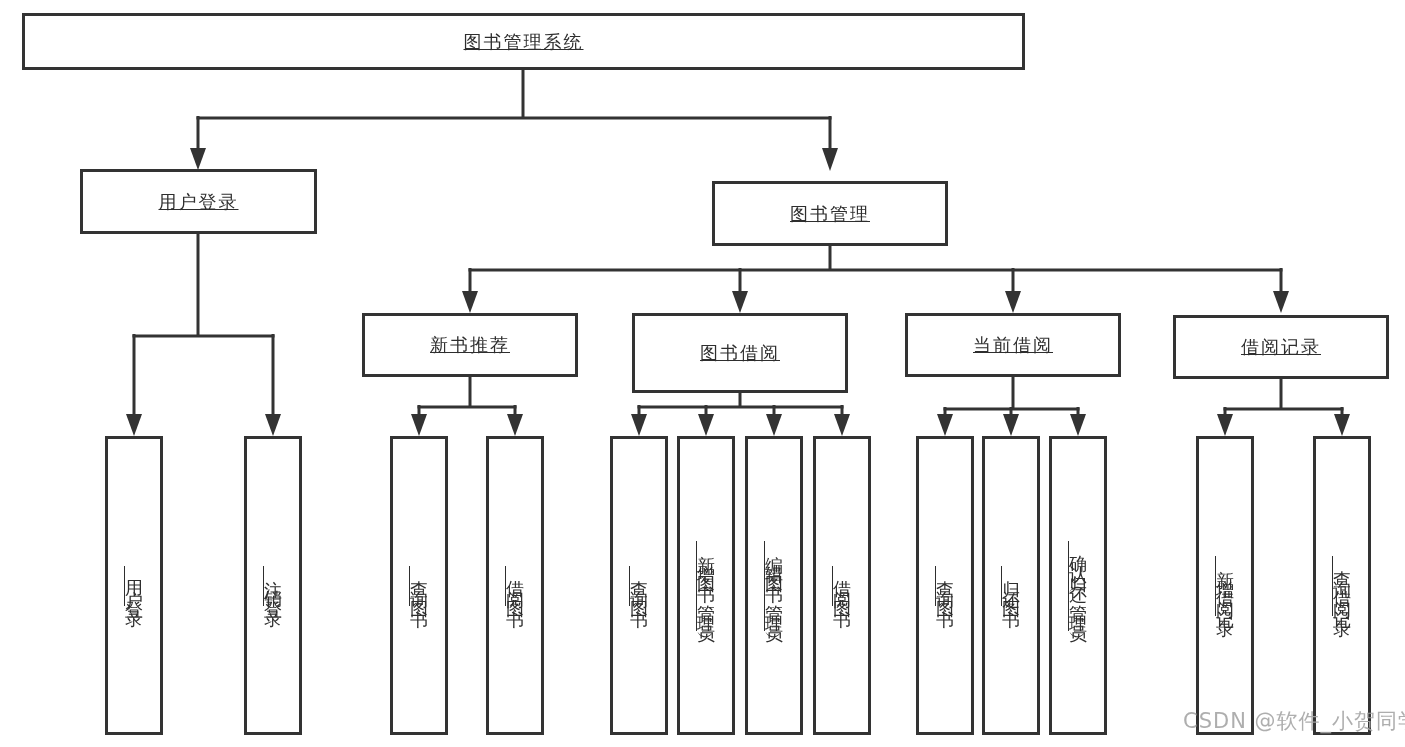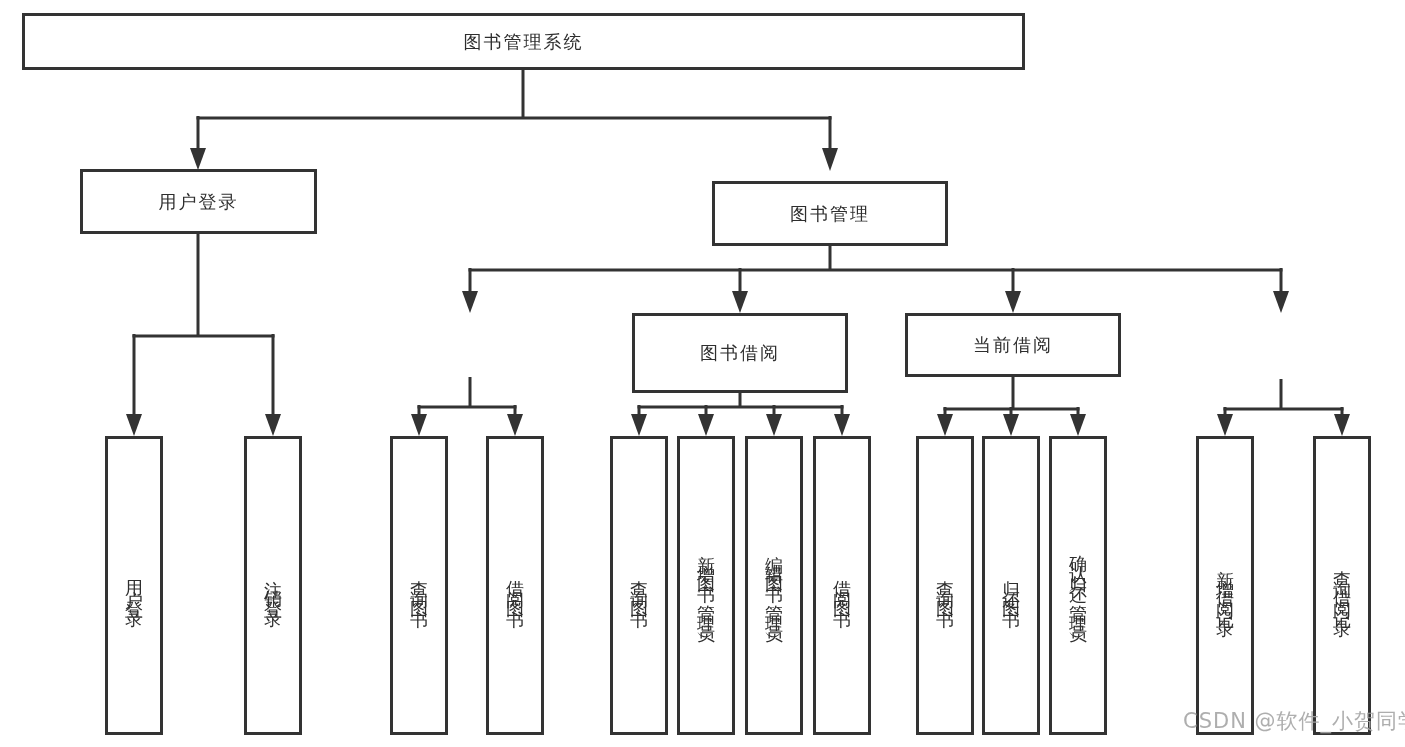--- a/index.html
+++ b/index.html
@@ -22,20 +22,21 @@
   .box {
     position: absolute;
     box-sizing: border-box;
     border: 3px solid #333333;
     background: #ffffff;
     display: flex;
     align-items: center;
     justify-content: center;
     color: #2e2e2e;
     z-index: 2;
+    text-decoration: underline;
   }
   .hlabel {
     font-size: 18px;
     letter-spacing: 2px;
     white-space: nowrap;
   }
   .leaf .vlabel {
     writing-mode: vertical-rl;
     text-orientation: mixed;
     font-size: 18px;
@@ -128,26 +129,32 @@
     <span class="hlabel">图书管理系统</span>
   </div>
 
   <div class="box" style="left:80px; top:169px; width:237px; height:65px;">
     <span class="hlabel">用户登录</span>
   </div>
   <div class="box" style="left:712px; top:169px; width:236px; height:65px;margin-top:12px;">
     <span class="hlabel">图书管理</span>
   </div>
 
+  <div class="box" style="left:362px; top:313px; width:216px; height:64px;">
+    <span class="hlabel">新书推荐</span>
+  </div>
   <div class="box" style="left:632px; top:313px; width:216px; height:80px;">
     <span class="hlabel">图书借阅</span>
   </div>
   <div class="box" style="left:905px; top:313px; width:216px; height:64px;">
     <span class="hlabel">当前借阅</span>
   </div>
+  <div class="box" style="left:1173px; top:315px; width:216px; height:64px;">
+    <span class="hlabel">借阅记录</span>
+  </div>
 
   <div class="box leaf" style="left:105px; top:436px; width:58px; height:299px;">
     <span class="vlabel">用户登录</span>
   </div>
   <div class="box leaf" style="left:244px; top:436px; width:58px; height:299px;">
     <span class="vlabel">注销登录</span>
   </div>
 
   <div class="box leaf" style="left:390px; top:436px; width:58px; height:299px;">
     <span class="vlabel">查询图书</span>

